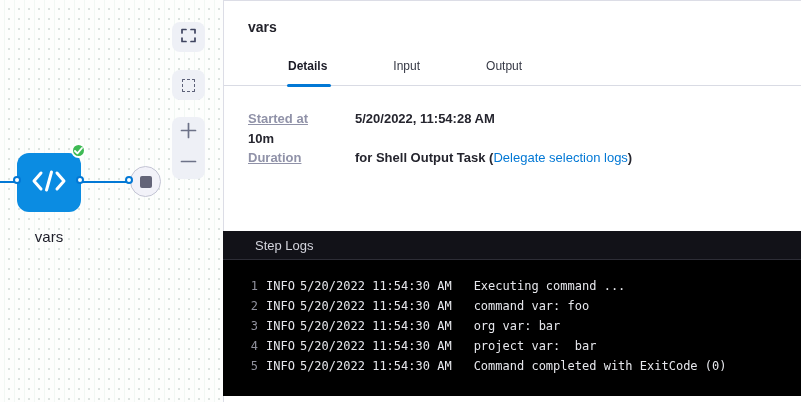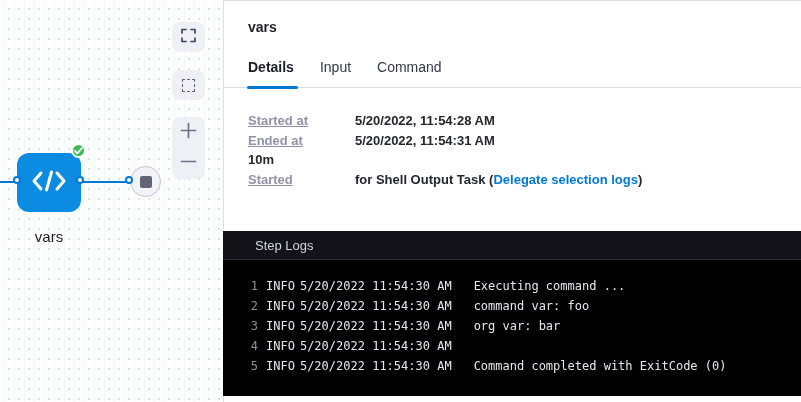--- a/index.html
+++ b/index.html
@@ -68,32 +68,32 @@
   .sel-box { width: 13px; height: 13px; border: 1.5px dashed #5c6078; border-radius: 1px; }
 
   
   .panel {
     position: absolute; left: 223px; top: 0; width: 578px; height: 402px;
     background: #ffffff; border-left: 1px solid #dcdde6; border-top: 1px solid #dcdde6;
   }
   .panel-title { padding: 18px 0 0 24px; font-size: 14px; font-weight: 700; color: #22222a; }
 
   .tabs { display: flex; margin-top: 24px; padding-left: 24px; border-bottom: 1px solid #d9dbe4; }
-  .tab { margin-right: 26px; font-size: 14px; color: #353844; padding-bottom: 12px; position: relative; cursor: pointer; }
+  .tab { margin-right: 26px; font-size: 12px; color: #353844; padding-bottom: 12px; position: relative; cursor: pointer; margin-left: 40px; }
   .tab.active { font-weight: 700; color: #1b1b26; }
   .tab.active::after {
     content: ''; position: absolute; left: -1px; right: -4px; bottom: -2px; height: 3px;
     background: #0278d5; border-radius: 2px;
   }
 
   .details { padding: 23px 0 0 24px; }
   .drow { display: flex; font-size: 13px; line-height: 19.5px; }
   .dlabel { width: 107px; color: #9092a8; font-weight: 600; text-decoration: underline; }
   .dvalue { color: #25252e; font-weight: 700; }
-  .dlink { color: #0278d5; font-weight: 700; cursor: pointer; }
+  .dlink { color: #0278d5; font-weight: 400; cursor: pointer; }
 
   
   .logs { position: absolute; left: 223px; top: 231px; width: 578px; height: 165px; background: #000000; }
   .logs-header {
     height: 29px; background: #121218; border-bottom: 1px solid #2d2d36;
     display: flex; align-items: center; padding-left: 32px;
     color: #d3d4dc; font-size: 13px;
   }
   .logs-body { padding-top: 16px; font-family: "DejaVu Sans Mono", monospace; font-size: 12px; }
   .log-row { display: flex; height: 20px; align-items: center; padding-left: 24px; white-space: pre; }
@@ -169,37 +169,33 @@
     </div>
   </div>
 </div>
 
 <div class="panel">
   <div class="panel-title">vars</div>
 
   <div class="tabs">
     <div class="tab active">Details</div>
     <div class="tab">Input</div>
-    <div class="tab">Command</div>
+    <div class="tab">Output</div>
   </div>
 
   <div class="details">
     <div class="drow">
       <span class="dlabel">Started at</span>
       <span class="dvalue">5/20/2022, 11:54:28 AM</span>
     </div>
     <div class="drow">
-      <span class="dlabel">Ended at</span>
-      <span class="dvalue">5/20/2022, 11:54:31 AM</span>
+      <span class="dvalue">10m</span>
     </div>
     <div class="drow">
-      <span class="dvalue">10m</span>
-    </div>
-    <div class="drow">
-      <span class="dlabel">Started</span>
+      <span class="dlabel">Duration</span>
       <span class="dvalue"><span>for Shell Output Task (</span><span class="dlink">Delegate selection logs</span><span>)</span></span>
     </div>
   </div>
 </div>
 
 <div class="logs">
   <div class="logs-header">
     <span>Step Logs</span>
   </div>
   <div class="logs-body">
@@ -218,20 +214,21 @@
     <div class="log-row">
       <span class="log-num">3</span>
       <span class="log-level">INFO</span>
       <span class="log-time">5/20/2022 11:54:30 AM</span>
       <span class="log-msg">org var: bar</span>
     </div>
     <div class="log-row">
       <span class="log-num">4</span>
       <span class="log-level">INFO</span>
       <span class="log-time">5/20/2022 11:54:30 AM</span>
+      <span class="log-msg">project var:  bar</span>
     </div>
     <div class="log-row">
       <span class="log-num">5</span>
       <span class="log-level">INFO</span>
       <span class="log-time">5/20/2022 11:54:30 AM</span>
       <span class="log-msg">Command completed with ExitCode (0)</span>
     </div>
   </div>
 </div>
 

